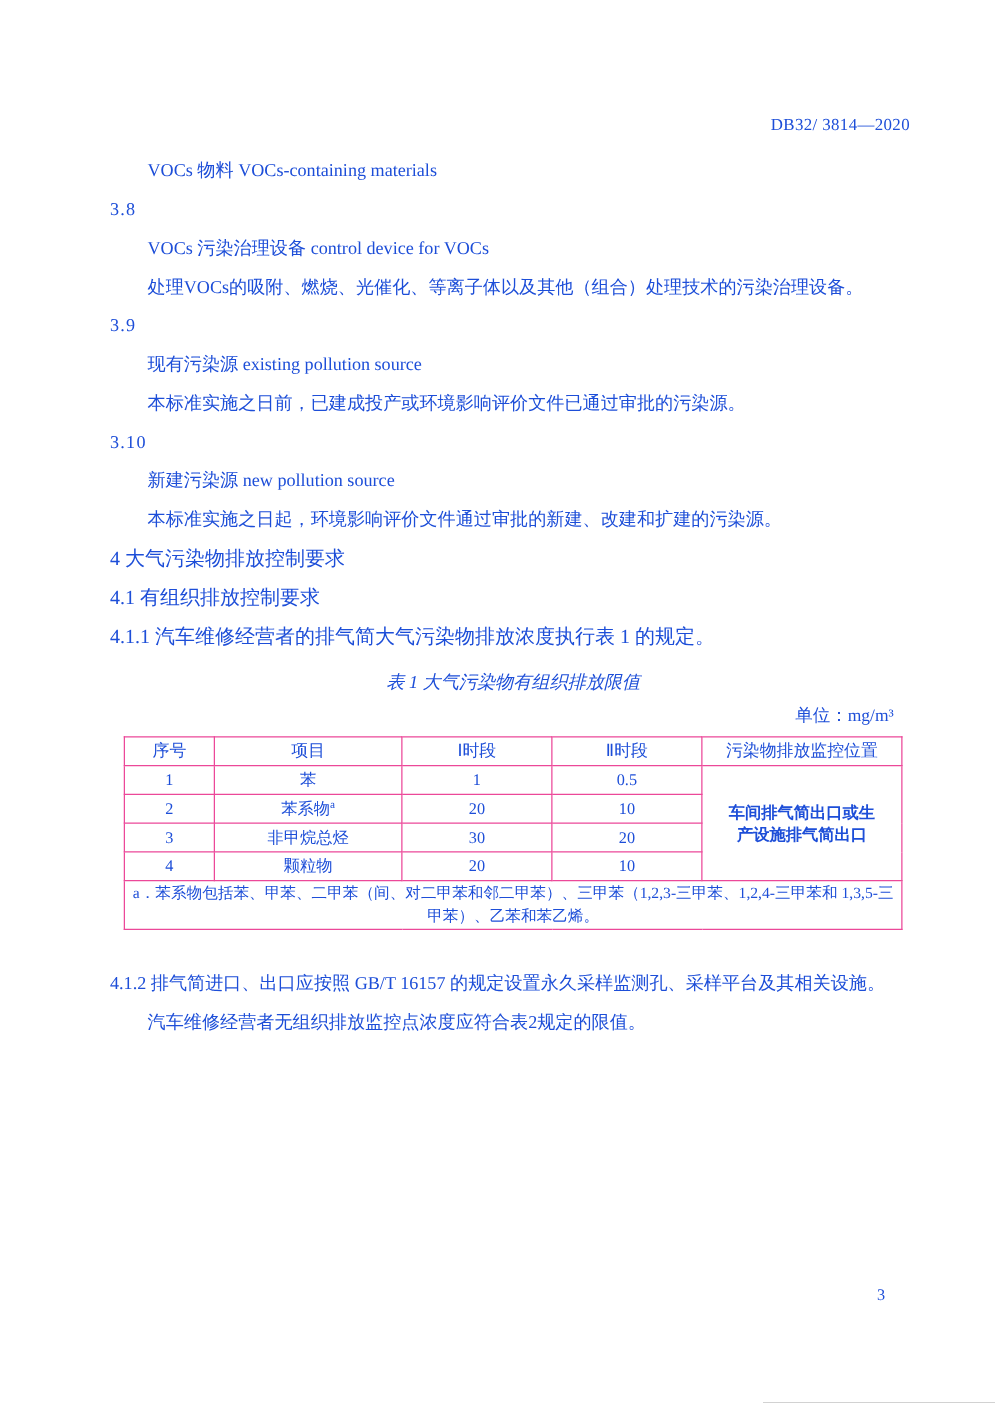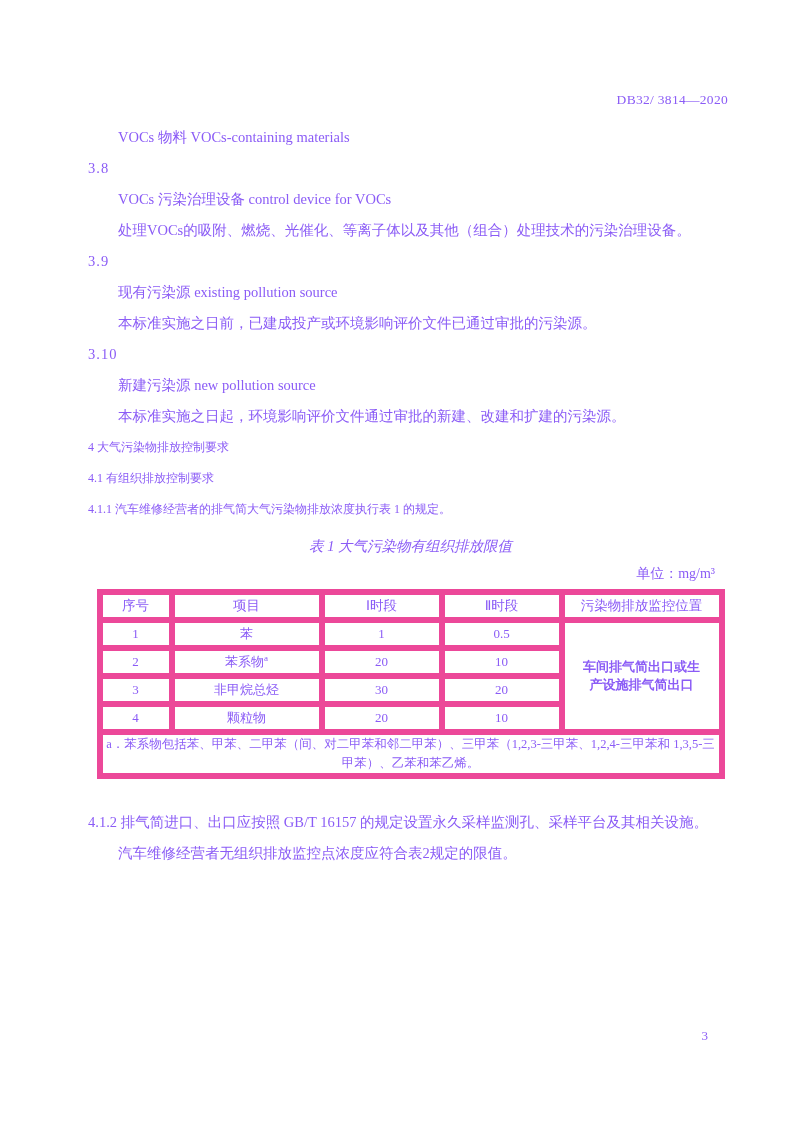--- a/index.html
+++ b/index.html
@@ -7,21 +7,21 @@
     padding: 0;
     background: #b0b0b0;
   }
   .page {
     position: relative;
     width: 796px;
     height: 1122px;
     background: #ffffff;
     margin: 0 auto;
     font-family: "Liberation Serif", serif;
-    color: #8b5cf6;
+    color: #1d4ed8;
     box-sizing: border-box;
     overflow: hidden;
   }
   .header {
     position: absolute;
     right: 68px;
     top: 92px;
     font-family: "Liberation Serif", serif;
     font-size: 13.5px;
     letter-spacing: 0.3px;
@@ -39,21 +39,21 @@
   }
   .indent1 {
     padding-left: 30px;
   }
   .clause-num {
     font-size: 14.5px;
     line-height: 31px;
     letter-spacing: 1px;
   }
   .sec-title {
-    font-size: 12px;
+    font-size: 16px;
     line-height: 31px;
   }
   .table-title {
     text-align: center;
     font-size: 14.5px;
     line-height: 30px;
     margin-top: 6px;
     font-style: italic;
   }
   .unit-line {
@@ -63,21 +63,21 @@
     padding-right: 18px;
   }
   table.emis {
     border-collapse: collapse;
     width: 622px;
     margin: 2px auto 0 auto;
     font-size: 13px;
     table-layout: fixed;
   }
   table.emis th, table.emis td {
-    border: 6px solid #ec4899;
+    border: 1px solid #ec4899;
     text-align: center;
     height: 22px;
     padding: 0 2px;
     font-weight: normal;
     font-family: "Liberation Serif", serif;
   }
   table.emis th {
     font-size: 13.5px;
   }
   td.note-cell {

